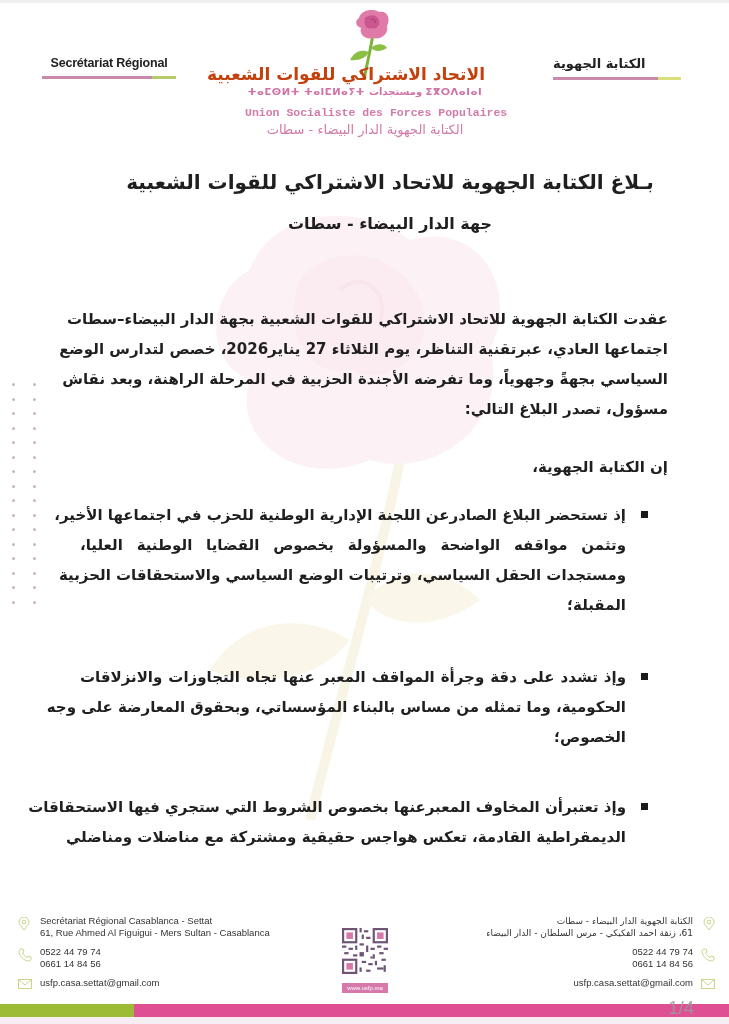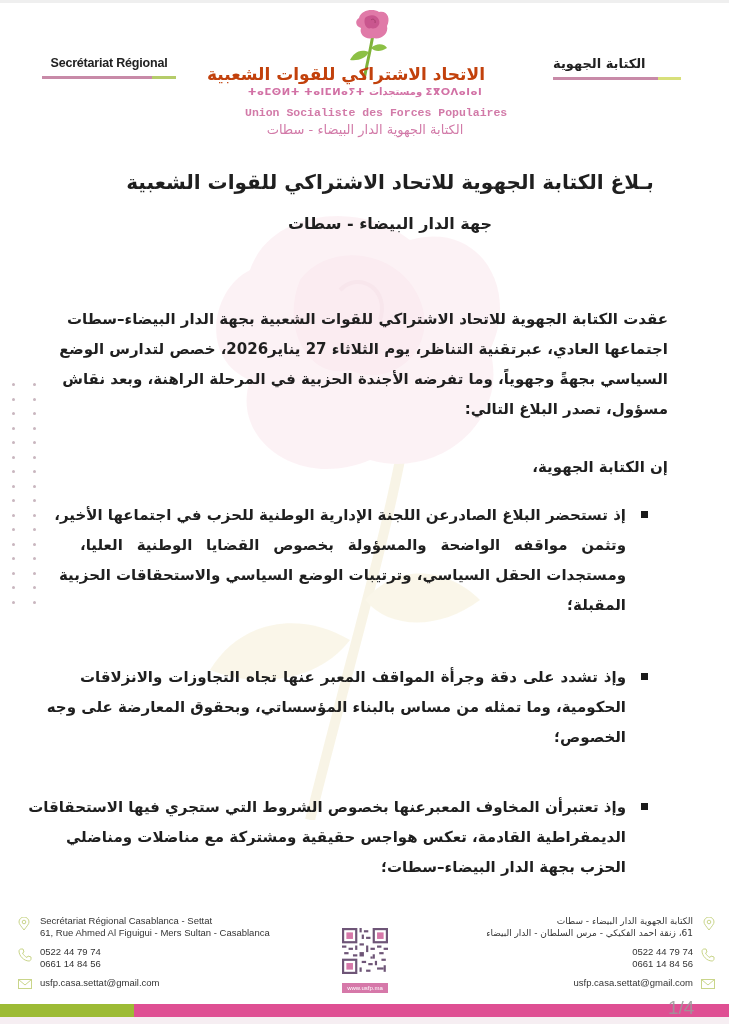--- a/index.html
+++ b/index.html
@@ -166,21 +166,20 @@
   <span class="mark"></span>
   <div class="ln">وإذ تشدد على دقة وجرأة المواقف المعبر عنها تجاه التجاوزات والانزلاقات</div>
   <div class="ln">الحكومية، وما تمثله من مساس بالبناء المؤسساتي، وبحقوق المعارضة على وجه</div>
   <div class="ln last">الخصوص؛</div>
 </div>
 
 <div class="bullet b3">
   <span class="mark"></span>
   <div class="ln">وإذ تعتبرأن المخاوف المعبرعنها بخصوص الشروط التي ستجري فيها الاستحقاقات</div>
   <div class="ln">الديمقراطية القادمة، تعكس هواجس حقيقية ومشتركة مع مناضلات ومناضلي</div>
-  <div class="ln last">الحزب بجهة الدار البيضاء–سطات؛</div>
 </div>
 
 <div class="ft-left">
   <div class="ft-row">
     <svg class="ico" width="12" height="14" viewBox="0 0 12 14">
       <path d="M6 13 C3 9 1 7 1 5 A5 5 0 0 1 11 5 C11 7 9 9 6 13 Z" fill="none" stroke="#c9d58a" stroke-width="1"></path>
       <circle cx="6" cy="5" r="1.8" fill="none" stroke="#c9d58a" stroke-width="1"></circle>
     </svg>
     <div class="l">Secrétariat Régional   Casablanca - Settat</div>
     <div class="l">61, Rue Ahmed Al Figuigui - Mers Sultan - Casablanca</div>

